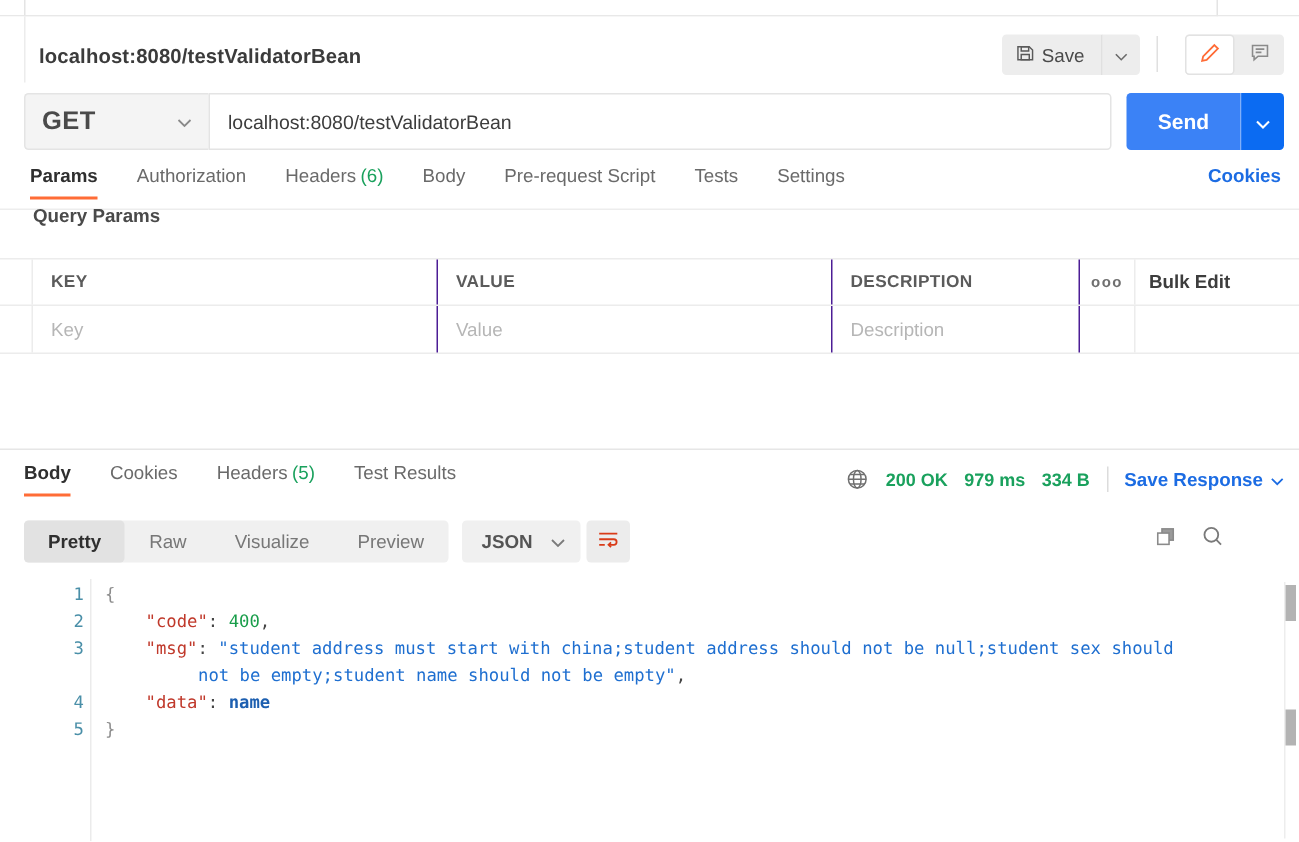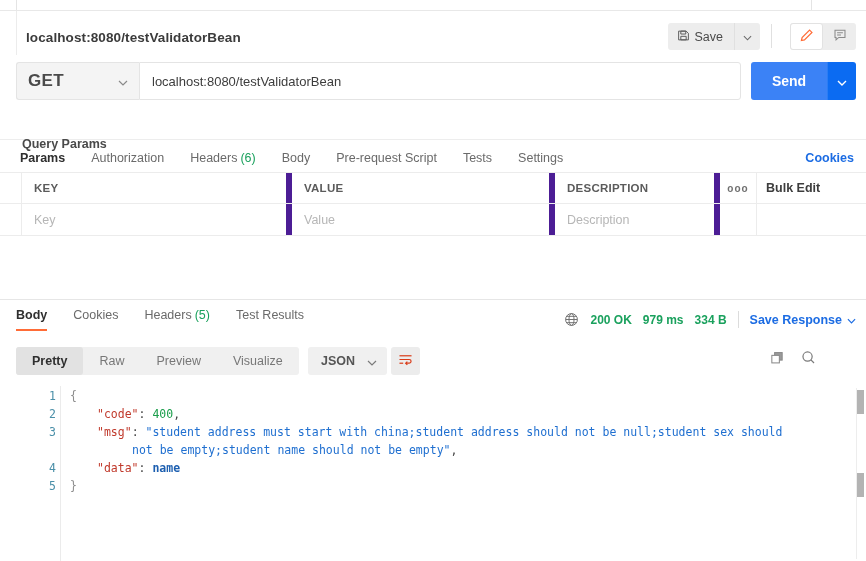--- a/index.html
+++ b/index.html
@@ -68,21 +68,21 @@
     font-family:"Liberation Sans", sans-serif; cursor:pointer;
   }
   .sendcaret {
     position:absolute; left:827px; top:4px; width:29px; height:38px;
     background:#0b6bf2; border:none; border-left:1px solid #2a7df5;
     border-radius:0 3px 3px 0; cursor:pointer;
     display:flex; align-items:center; justify-content:center;
   }
 
   
-  .reqtabs { position:absolute; left:0; top:110px; width:866px; height:29px;margin-top:41px; }
+  .reqtabs { position:absolute; left:0; top:110px; width:866px; height:29px; }
   .reqtabs .inner { position:absolute; left:20px; top:0; display:flex; gap:0; }
   .rtab {
     position:relative; padding:0 14px 9px 0; margin-right:12px;
     font-size:12.5px; color:#6a6a6a; cursor:pointer; white-space:nowrap;
   }
   .rtab:first-child { padding-left:0; }
   .rtab.active { color:#2f2f2f; font-weight:600; }
   .rtab.active::after {
     content:""; position:absolute; left:0; right:14px; bottom:0;
     height:2px; background:#ff6c37;
@@ -94,21 +94,21 @@
   }
   .tabs-rule { position:absolute; left:0; top:139px; width:866px; height:1px; background:#ededed; }
 
   
   .qp-label { position:absolute; left:22px; top:137px; font-size:12.5px; font-weight:700; color:#4a4a4a; }
 
   .table { position:absolute; left:0; top:172px; width:866px; }
   .tr { display:flex; height:32px; border-top:1px solid #ececec; border-bottom:1px solid #ececec; }
   .tr.head { background:#fff; }
   .tr.body { border-top:none; }
-  .cell { display:flex; align-items:center; padding:0 12px; border-right:6px solid #4c1d95; }
+  .cell { display:flex; align-items:center; padding:0 12px; border-right:1px solid #4c1d95; }
   .c-check { width:22px; border-right:1px solid #ececec; padding:0; }
   .c-key { width:270px; }
   .c-val { width:263px; }
   .c-desc { width:165px; }
   .c-dots { width:37px; justify-content:center; border-right:1px solid #ececec; }
   .c-bulk { flex:1; justify-content:flex-start; border-right:none; padding-left:9px; }
   .th { font-size:11.5px; font-weight:700; color:#5b5b5b; letter-spacing:.25px; }
   .ph { font-size:12.5px; color:#b6b6b6; }
   .dots { font-size:10px; letter-spacing:1px; color:#707070; font-weight:700; }
   .bulk { font-size:12.5px; font-weight:700; color:#3d3d3d; cursor:pointer; }
@@ -347,24 +347,24 @@
 
   <div class="restools">
     <div class="segbar">
       <div class="seg active">
           <span>Pretty</span>
         </div>
       <div class="seg">
           <span>Raw</span>
         </div>
       <div class="seg">
+          <span>Visualize</span>
+        </div>
+      <div class="seg">
           <span>Preview</span>
-        </div>
-      <div class="seg">
-          <span>Visualize</span>
         </div>
     </div>
 
     <div class="fmtsel">
       <span class="t">JSON</span>
       <span>
         <svg width="10" height="6" viewBox="0 0 10 6" fill="none" stroke="#7b7b7b" stroke-width="1.2">
             <path d="M1 1l4 4 4-4"></path>
           </svg>
       </span>

